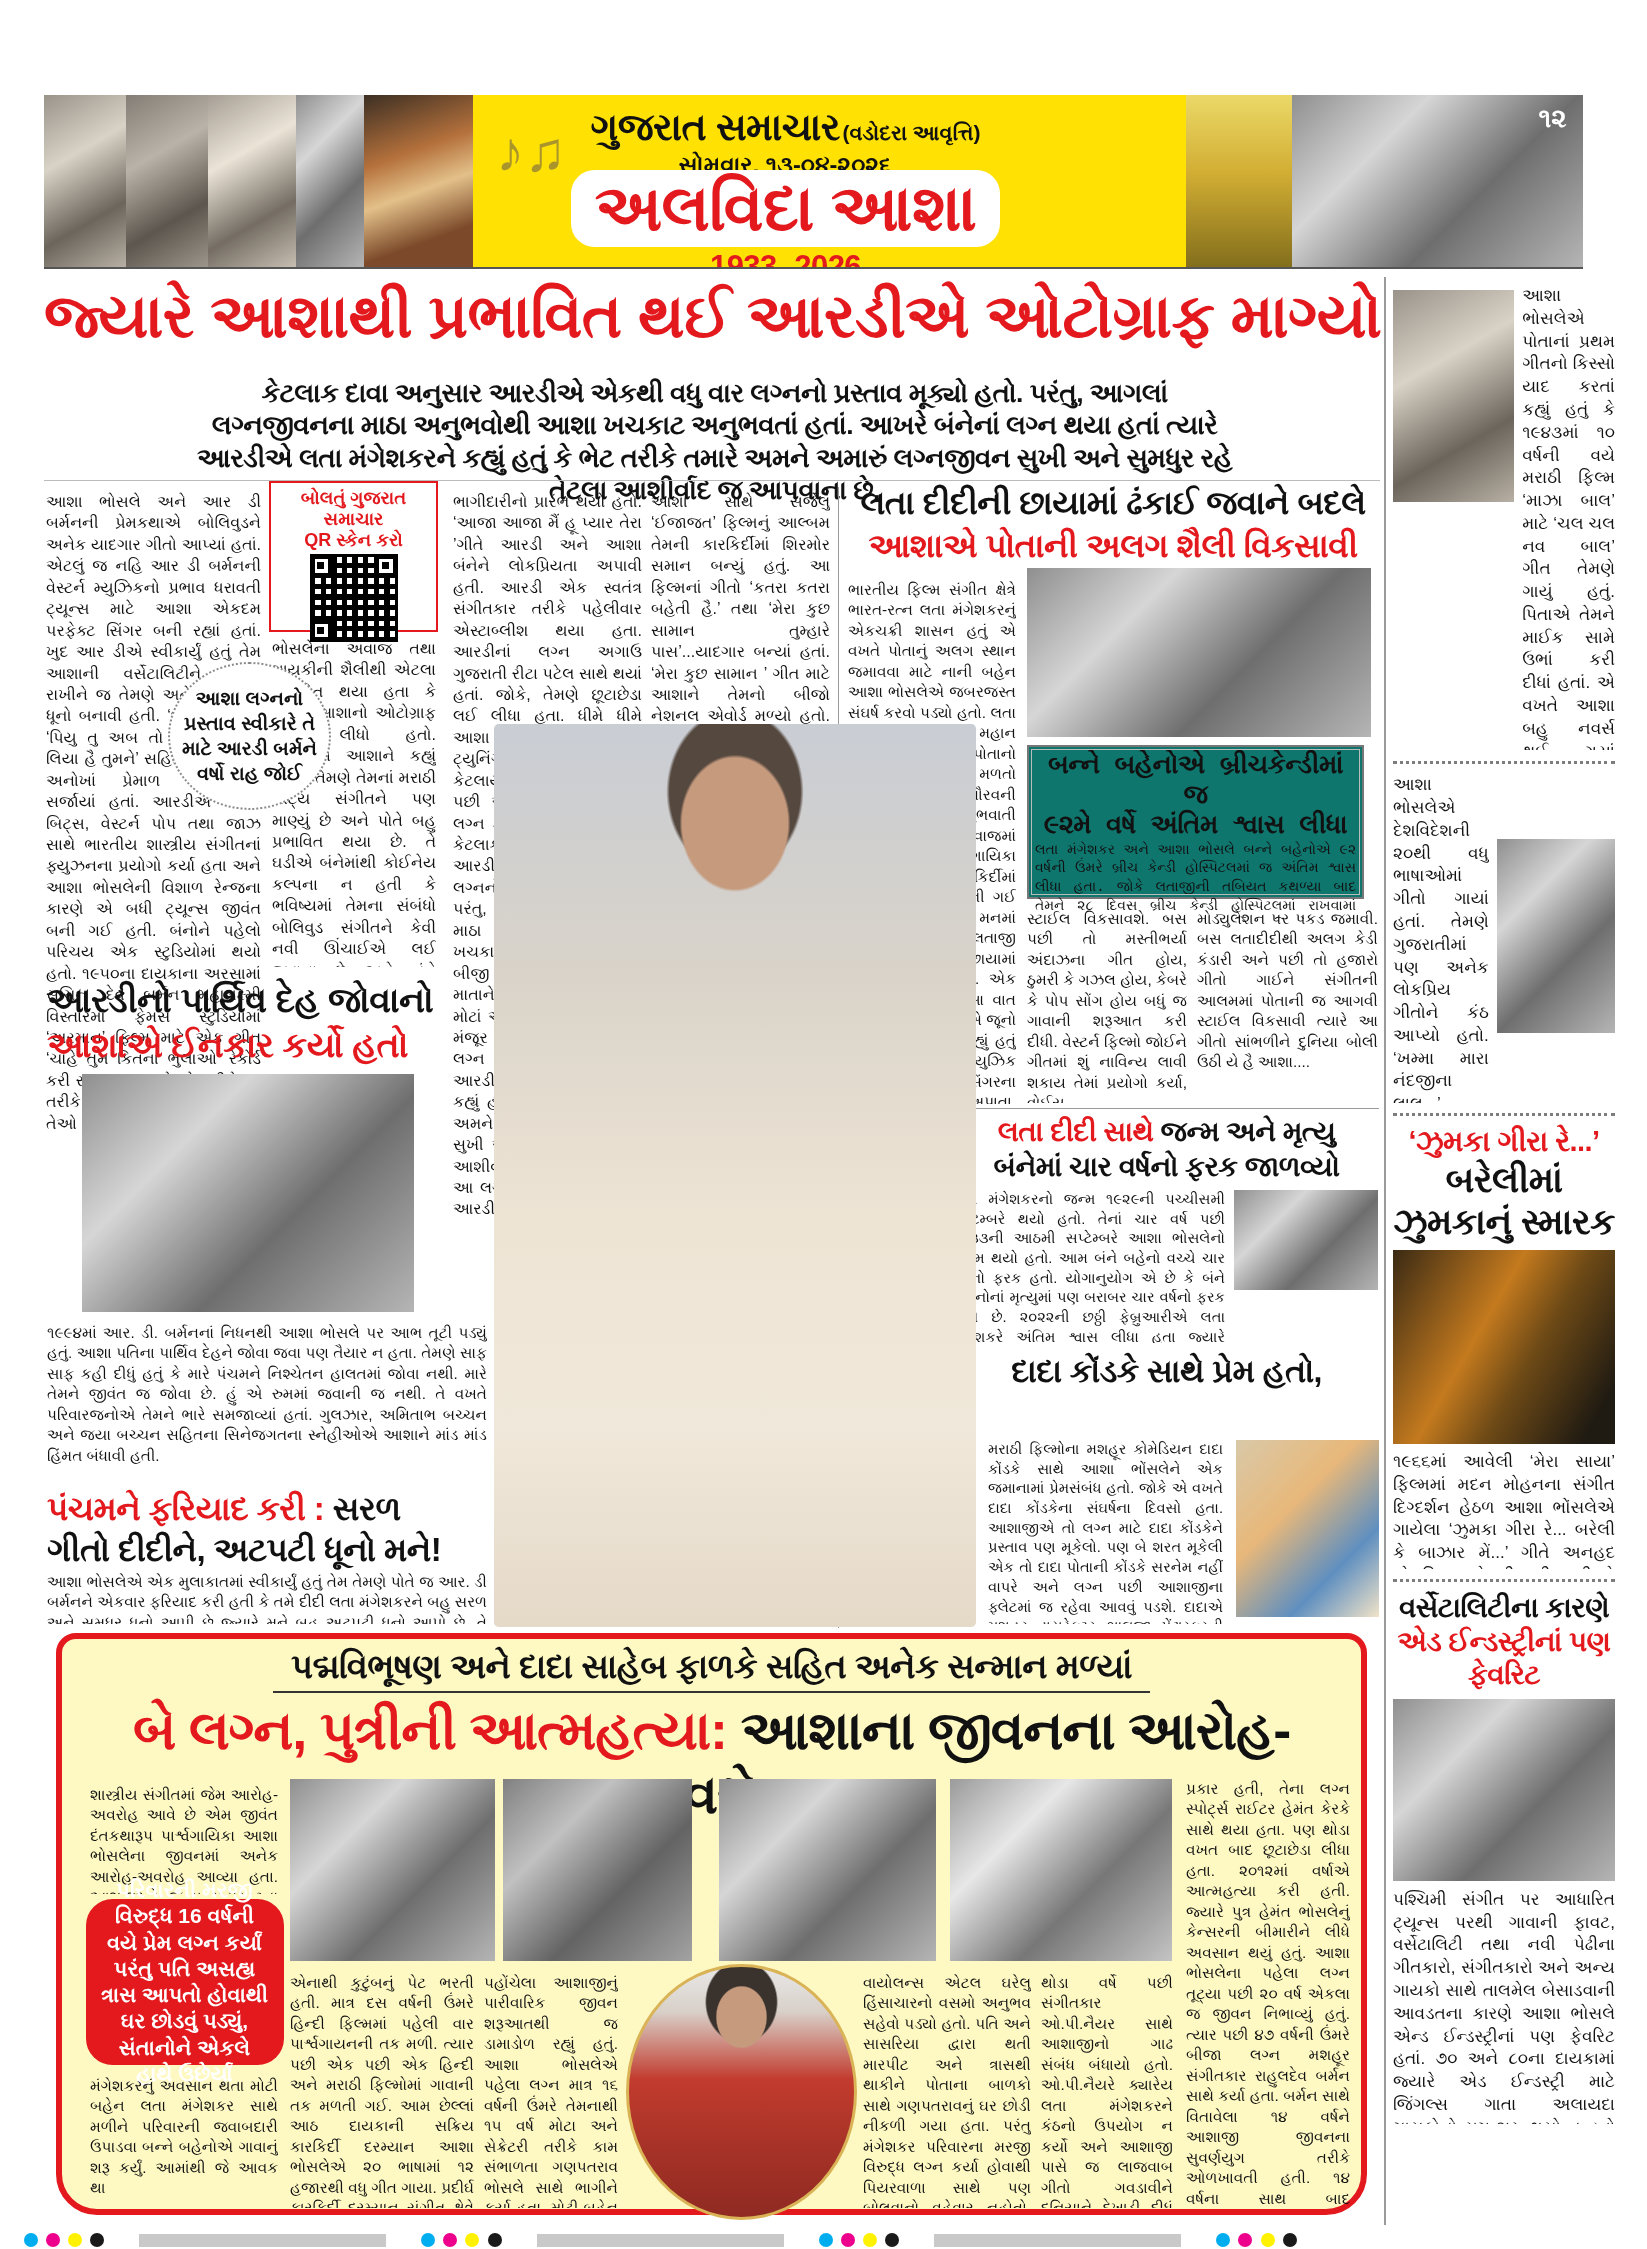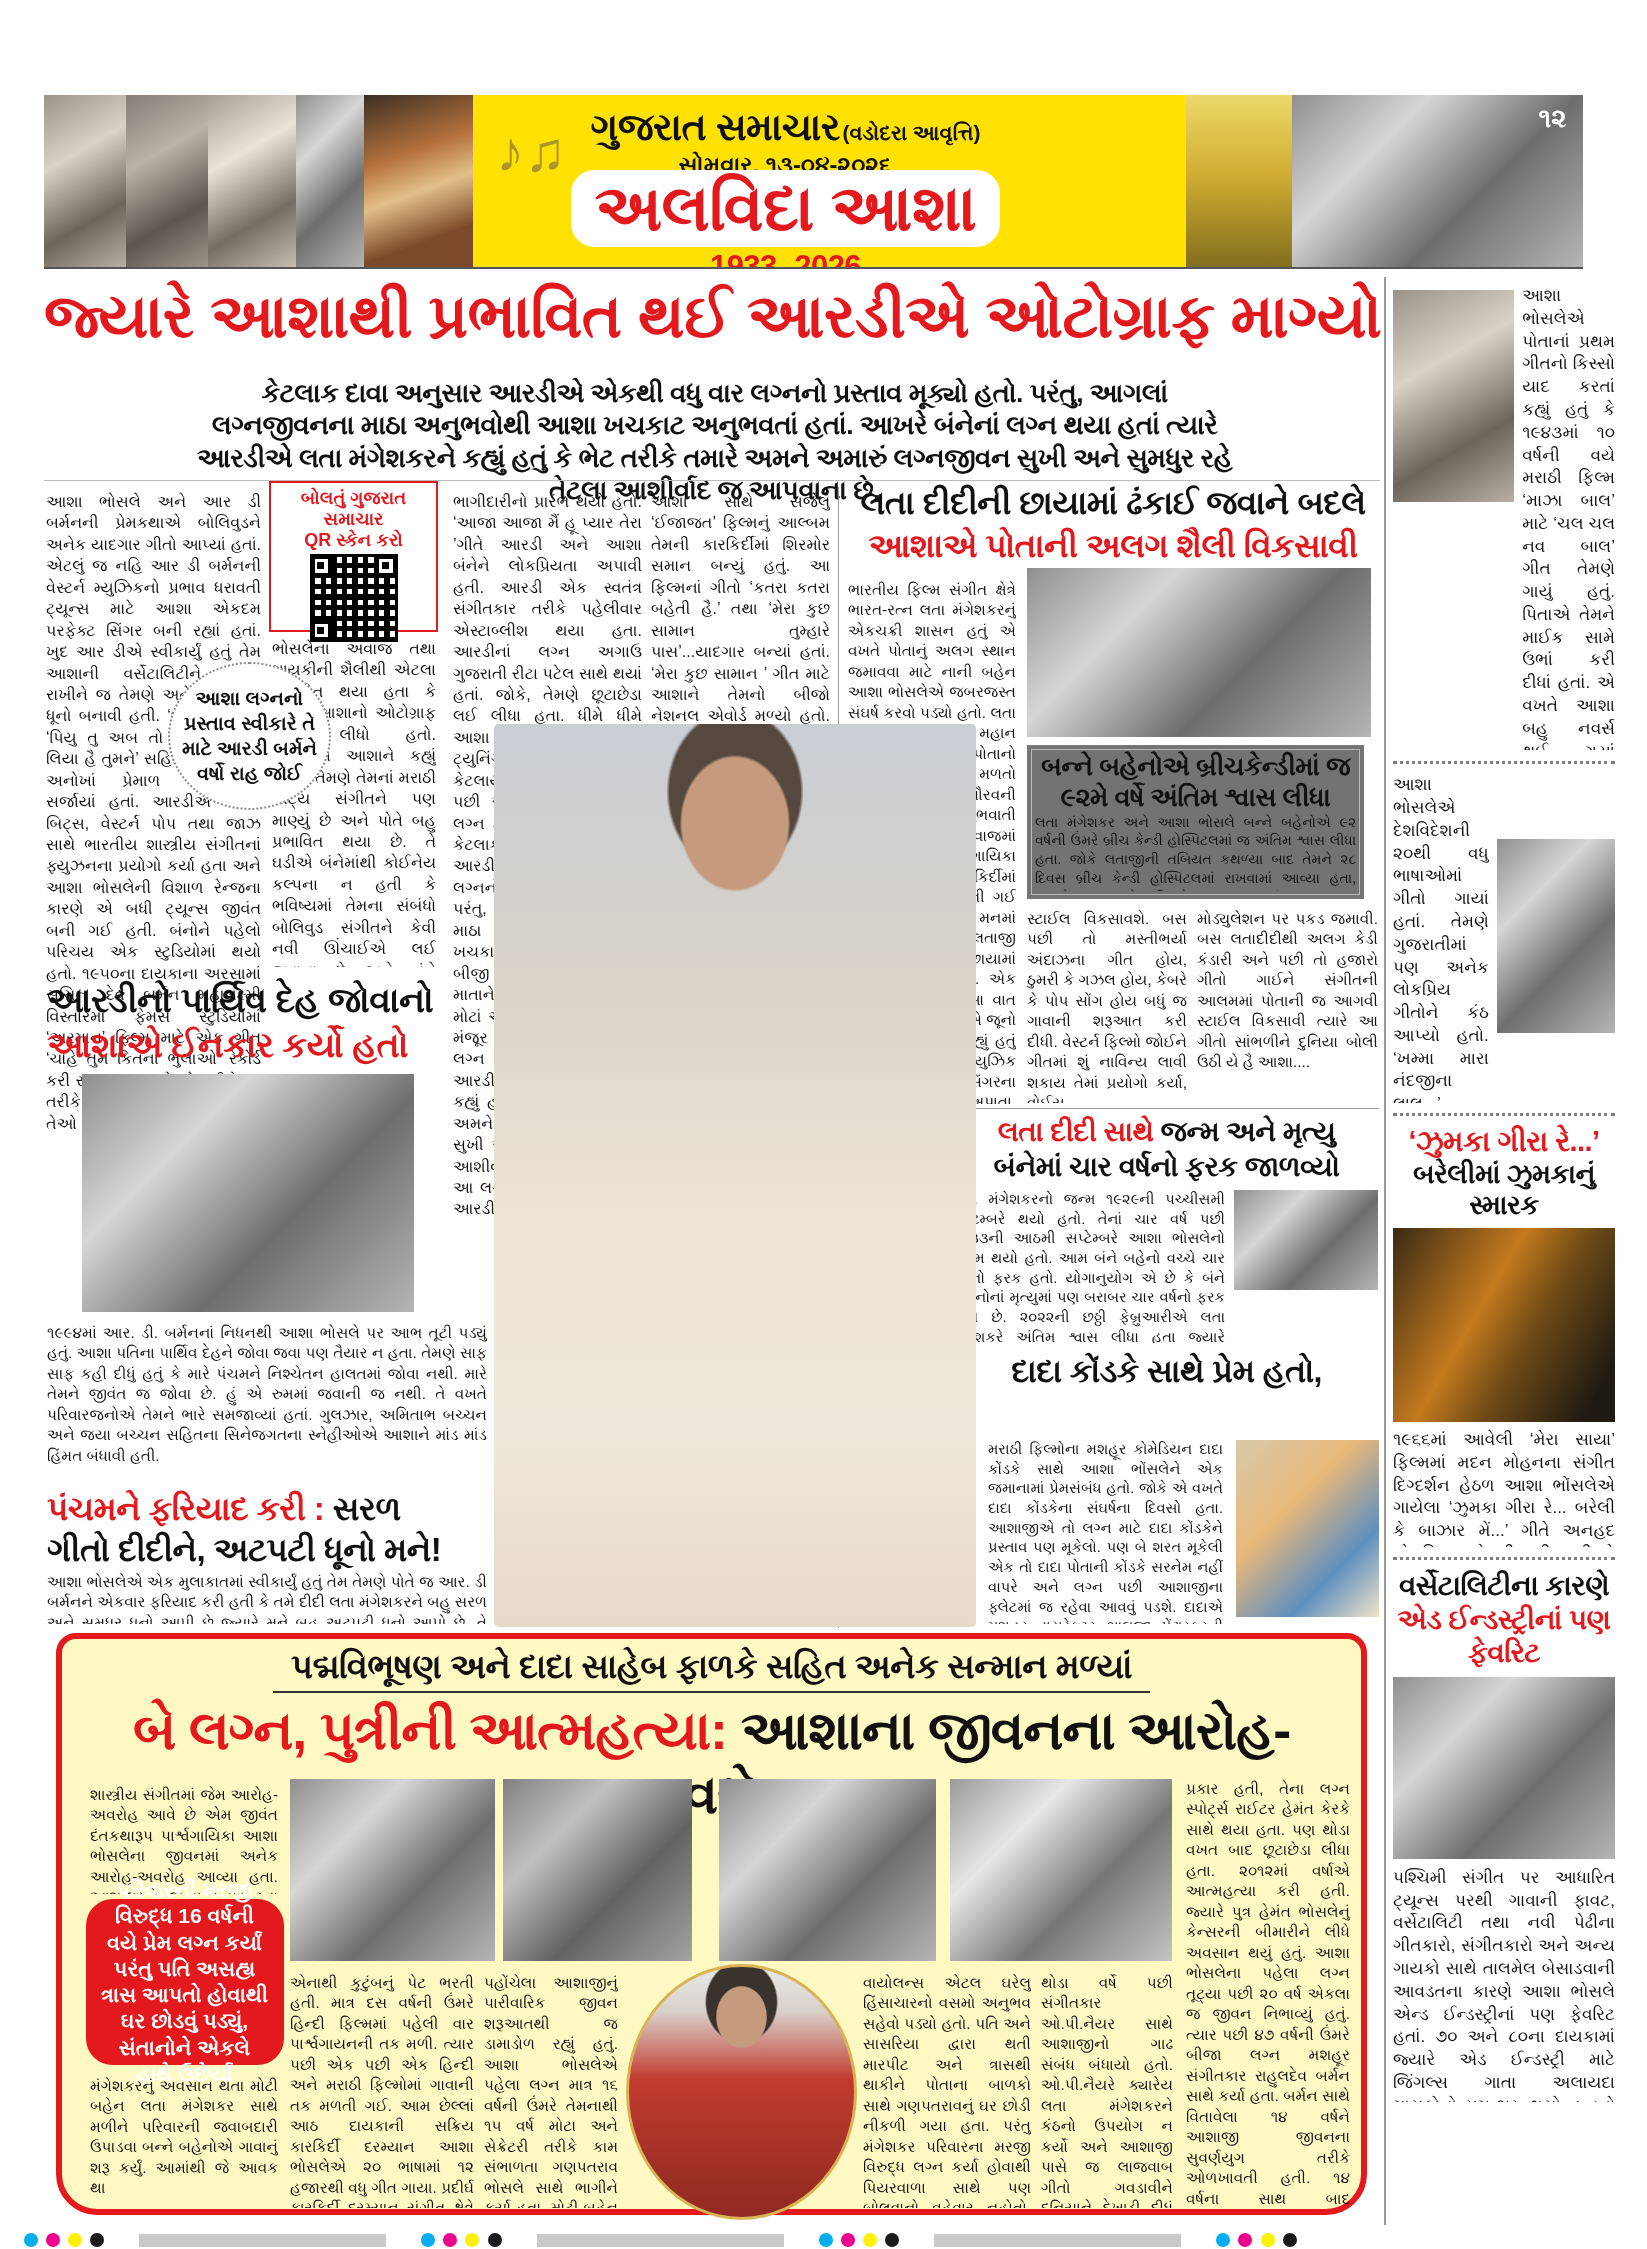--- a/index.html
+++ b/index.html
@@ -24,21 +24,21 @@
   
   #qrbox{border:2.9px solid #e3191e;background:#fff;}
   .qr{position:relative;width:88px;height:88px;margin:3.5px auto 0;
       background:repeating-linear-gradient(0deg,#000 0 5.3px,transparent 5.3px 10.6px),
                  repeating-linear-gradient(90deg,#000 0 5.3px,#fff 5.3px 10.6px);}
   .finder{position:absolute;width:23.5px;height:23.5px;background:#fff;border:5.3px solid #000;box-sizing:border-box;}
   .finder:after{content:"";position:absolute;left:2.9px;top:2.9px;width:7px;height:7px;background:#000;}
   
   #circlequote{border:2.9px dotted #8a8a8a;border-radius:50%;background:#fff;display:flex;align-items:center;justify-content:center;}
   
-  .boxed{border:2.4px solid #777;outline:1.2px solid #bbb;outline-offset:-5.9px;background:#737373;}
+  .boxed{border:2.4px solid #777;outline:1.2px solid #bbb;outline-offset:-5.9px;background:#0f766e;font-family:Liberation Mono, monospace;}
   
   #bottombox{border:6.5px solid #e3191e;border-radius:20px 20px 41px 41px;background:#fef9c3;}
   .kicker-underline{border-bottom:2.9px solid #333;display:inline-block;padding:0 17.7px 3.5px;}
   #redquote{background:#e3191e;color:#fff;border-radius:26.5px;display:flex;align-items:center;}
   
   #ovalphoto{border-radius:50%;border:3.5px solid #d9b356;
      background:radial-gradient(ellipse 41px 50px at 50% 20%,#c59a7d 0 60%,rgba(0,0,0,0) 63%),
                 radial-gradient(ellipse 58px 66px at 50% 14%,#3a332d 0 60%,rgba(0,0,0,0) 63%),
                 linear-gradient(180deg,#e8e8e8 0%,#d8d0c8 18%,#c23b2e 45%,#a93328 70%,#8f2a22 100%);}
   
@@ -152,21 +152,21 @@
     </div>
     <div class="dotted" style="margin:10.6px 0"></div>
 
     <div style="margin-top:7px">
       <div class="photo" style="float:right;width:118px;height:194px;margin:65px 0 3.5px 8.2px"></div>
       <div class="bodytext" style="font-size:17px;height:329px">આશા ભોસલેએ દેશવિદેશની ૨૦થી વધુ ભાષાઓમાં ગીતો ગાયાં હતાં. તેમણે ગુજરાતીમાં પણ અનેક લોકપ્રિય ગીતોને કંઠ આપ્યો હતો. ‘ખમ્મા મારા નંદજીના લાલ...’, ‘સોના વાટકડી રે...’, ‘હે રંગલો જામ્યો..’, ‘છાનું રે છપનું કાંઈ ...’, ‘માડી તારું કંકુ ખર્યું ને...’ ‘તારા ફળિયામાં પગ નહિ મેલું....’ ‘ઊંચી તલાવડીની કોર...’ સહિતનાં તેમનાં ગુજરાતી ગીતો બહુ જાણીતાં છે. ચોપાટીમાં ભારતીય વિદ્યા ભવનમાં યોજાયેલાં એક ફંકશનમાં આશા ભોસલેએ કહ્યું હતું કે આ પુરુષોત્તમ (પુરુષોત્તમ ઉપાધ્યાય) બેઠો એ મને કાન પકડીને અવિનાશ વ્યાસના કમ્પોઝિશન મારી પાસે ગવડાતો હતો અને મને શિખવતો હતો.</div>
     </div>
     <div class="dotted" style="margin:9.4px 0"></div>
 
     <div class="headline red center" style="font-size:29px">‘ઝુમકા ગીરા રે...’</div>
-    <div class="headline center" style="font-size:27px">બરેલીમાં ઝુમકાનું સ્મારક</div>
+    <div class="headline center" style="font-size:36px">બરેલીમાં ઝુમકાનું સ્મારક</div>
     <div class="photo dark" style="width:222px;height:194px;margin-top:7px"></div>
     <div class="bodytext" style="font-size:17px;height:118px;margin-top:7px">૧૯૬૬માં આવેલી ‘મેરા સાયા’ ફિલ્મમાં મદન મોહનના સંગીત દિગ્દર્શન હેઠળ આશા ભોંસલેએ ગાયેલા ‘ઝુમકા ગીરા રે... બરેલી કે બાઝાર મેં...’ ગીતે અનહદ લોકપ્રિયતા મેળવી હતી. પછી તો બહારગામના ટુરિસ્ટો બરેલી ફરવા જાય ત્યારે આ ગીતને યાદ કરી સ્થાનિકોને પૂછે કે બરેલીના કયા બાજરમાં ઝુમકા એટલે કાનના બુટિયા મળે છે? આ ગીતની લોકપ્રિયતા આજ દિવસ સુધી ટકી રહી છે. એટલે જ બરેલી નગર નિગમે તાજેતરમાં જ મુખ્ય બજારના ચોકમાં ચાર-પાંચ કરોડના ખર્ચે ઊંચા સ્તંભ પર જંગી કદના ઝુમકા ટીંગાડી સ્મારક રચ્યું છે. કોઈ ગીતના આધારે સ્મારક રચાયું હોય એવી આ પહેલી જ ઘટના છે. આ ગીત પડદા પર ગાયેલું એ સાધના અને સ્વરબદ્ધ કરનારા સંગીતકાર મદનમોહન તથા પ્લેબેક આપનારા આશા ભોંસલે આજે હયાત નથી, પણ લોકપ્રિય ગીત ટકી રહ્યું છે.</div>
     <div class="dotted" style="margin:9.4px 0"></div>
 
     <div class="headline center" style="font-size:28px;line-height:1.2">
       <span>વર્સેટાલિટીના કારણે </span><span class="red">એડ ઈન્ડસ્ટ્રીનાં પણ ફેવરિટ</span>
     </div>
     <div class="photo" style="width:222px;height:182px;margin-top:7px"></div>
     <div class="bodytext" style="font-size:17px;height:235px;margin-top:8.2px">પશ્ચિમી સંગીત પર આધારિત ટ્યૂન્સ પરથી ગાવાની ફાવટ, વર્સેટાલિટી તથા નવી પેઢીના ગીતકારો, સંગીતકારો અને અન્ય ગાયકો સાથે તાલમેલ બેસાડવાની આવડતના કારણે આશા ભોસલે એન્ડ ઈન્ડસ્ટ્રીનાં પણ ફેવરિટ હતાં. ૭૦ અને ૮૦ના દાયકામાં જ્યારે એડ ઈન્ડસ્ટ્રી માટે જિંગલ્સ ગાતા અલાયદા ગાયકોનો યુગ શરુ થયો ન હતો ત્યારે આશા ભોસલેએ અનેક જિંગલ્સ ગાયાં હતાં. ભારતની કેટલીય ટોચની બ્રાન્ડઝના કેમ્પેઈનમાં તેમણે આ રીતે પ્રદાન આપ્યું હતું.</div>
   </div>

